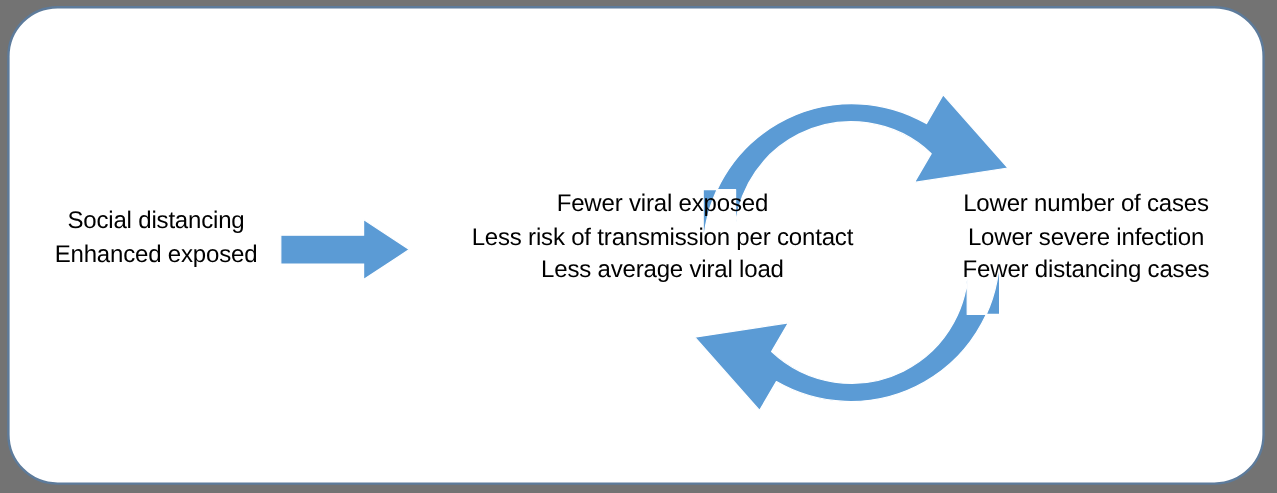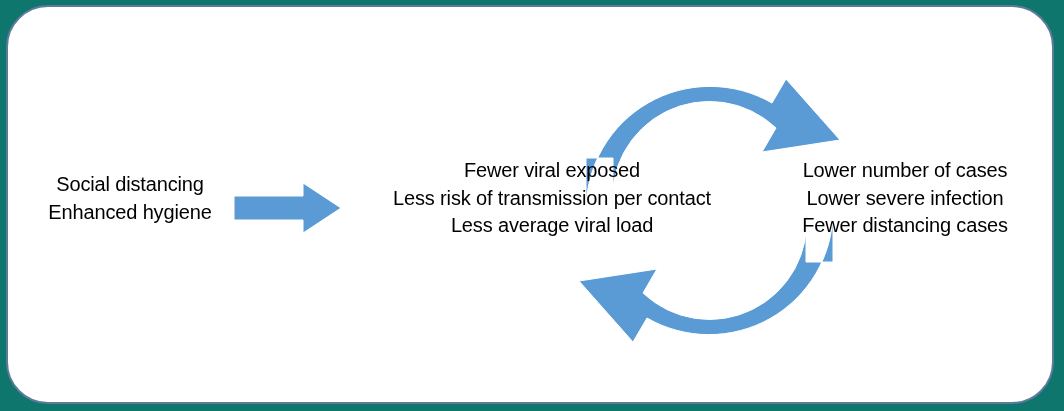--- a/index.html
+++ b/index.html
@@ -9,21 +9,21 @@
     background: #ffffff;
   }
   body {
     font-family: "Liberation Sans", sans-serif;
   }
   #figure-root {
     position: relative;
     width: 1064px;
     height: 411px;
     overflow: hidden;
-    background: #0f766e;
+    background: #737373;
   }
   
   .panel-frame {
     position: absolute;
     left: 6px;
     top: 5px;
     width: 1048px;
     height: 399px;
     box-sizing: border-box;
     border: 2px solid #5d7b9b;
@@ -102,21 +102,21 @@
                L 657 269
                L 643 293
                A 97 97 0 0 0 806 212
                L 806 262
                Z" fill="#5b9bd5" stroke="#ffffff" stroke-width="1" stroke-linejoin="round"></path>
     </g>
   </svg>
 
   <div class="text-block" id="block-intervention">
     <span class="text-line">Social distancing</span>
-    <span class="text-line">Enhanced hygiene</span>
+    <span class="text-line">Enhanced exposed</span>
   </div>
 
   <div class="text-block" id="block-middle">
     <span class="text-line">Fewer viral exposed</span>
     <span class="text-line">Less risk of transmission per contact</span>
     <span class="text-line">Less average viral load</span>
   </div>
 
   <div class="text-block" id="block-outcome">
     <span class="text-line">Lower number of cases</span>

